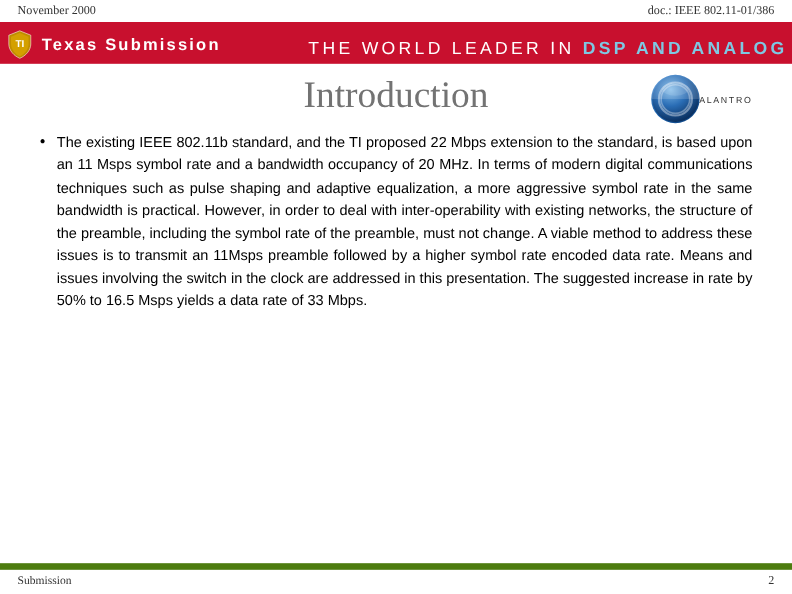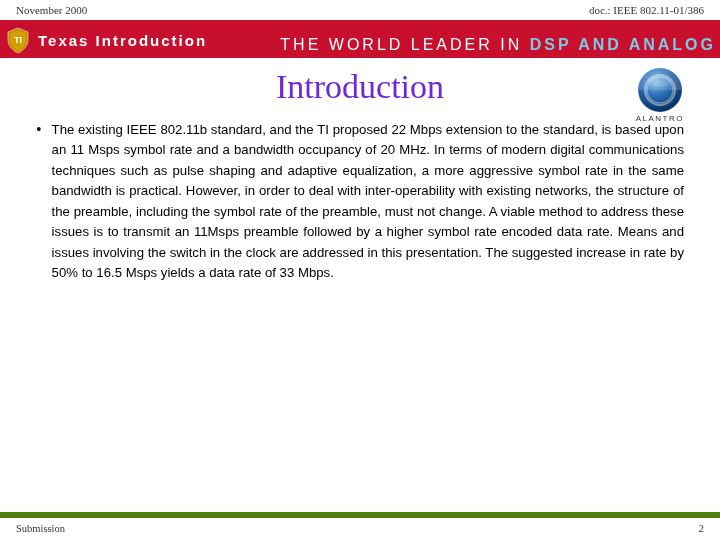--- a/index.html
+++ b/index.html
@@ -83,31 +83,31 @@
       display: flex;
       justify-content: center;
       align-items: flex-start;
       position: relative;
       margin-bottom: 14px;
     }
 
     .title-text {
       font-size: 34px;
       font-weight: normal;
-      color: #6d28d9;
+      color: #737373;
       font-family: 'Times New Roman', Times, serif;
       text-align: center;
     }
 
     .alantro-logo {
       position: absolute;
       right: 0;
       top: 0;
       display: flex;
-      flex-direction: column;
+      flex-direction: row;
       align-items: center;
     }
 
     .alantro-circle {
       width: 44px;
       height: 44px;
       border-radius: 50%;
       background: linear-gradient(135deg, #4a90d9 0%, #1a5fa8 50%, #0a3d7a 100%);
       display: flex;
       align-items: center;
@@ -190,21 +190,21 @@
   </div>
 
   <div class="banner">
     <div class="ti-logo">
 
       <svg class="ti-shield" viewBox="0 0 28 28">
         <path d="M14 2 L24 6 L24 14 C24 20 19 25 14 27 C9 25 4 20 4 14 L4 6 Z" fill="#bf8c00" stroke="#fff" stroke-width="0.5"></path>
         <path d="M14 4 L22 7.5 L22 14 C22 19 18 23.5 14 25.2 C10 23.5 6 19 6 14 L6 7.5 Z" fill="#d4a000"></path>
         <text x="14" y="17" text-anchor="middle" fill="white" font-size="9" font-weight="bold" font-family="Arial">TI</text>
       </svg>
-      <span class="ti-name">Texas Introduction</span>
+      <span class="ti-name">Texas Submission</span>
     </div>
     <div class="banner-tagline">
       <span style="color:white;">THE WORLD LEADER IN </span>
       <span class="dsp-analog">DSP AND ANALOG</span>
     </div>
   </div>
 
   <div class="content">
 
     <div class="title-row">

